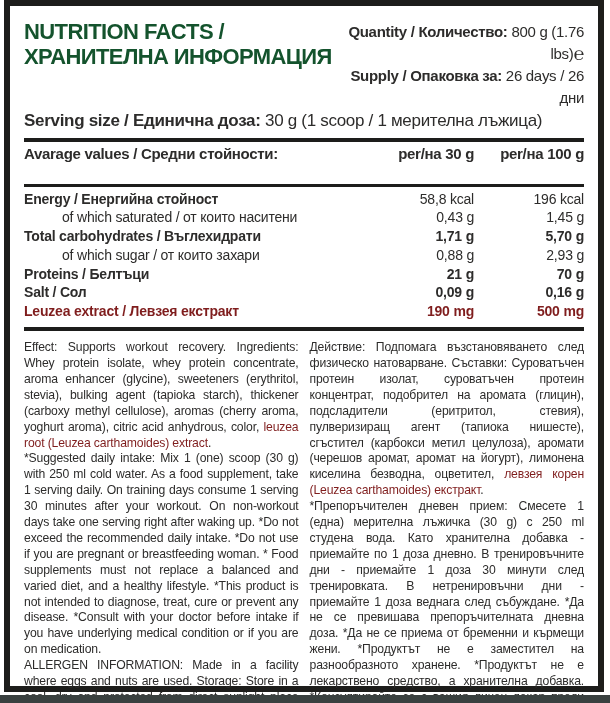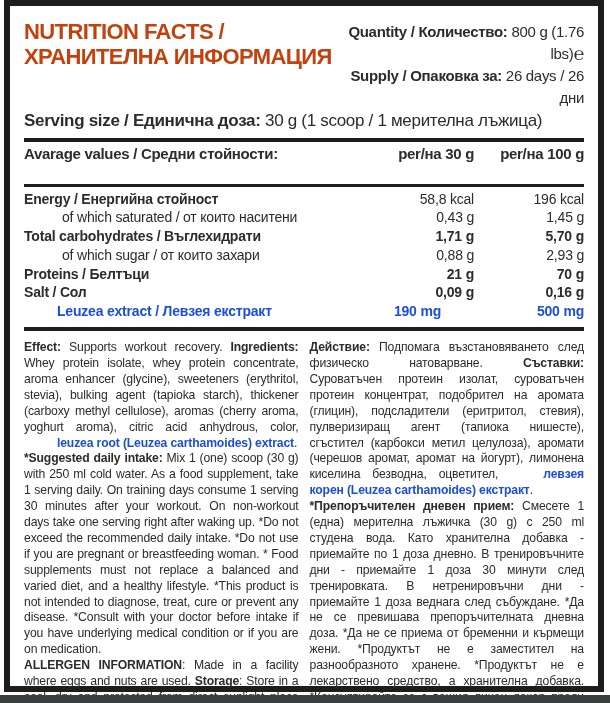--- a/index.html
+++ b/index.html
@@ -13,49 +13,49 @@
     border:6px solid #1d1d1b;background:#ffffff;
     padding:13px 14px 6px 14px;box-sizing:border-box;
   }
   .bottom-strip{
     position:absolute;left:0;right:0;bottom:0;height:8px;background:#39403f;
   }
   
   .header-row{display:flex;justify-content:space-between;align-items:flex-start;}
   .title{
     font-weight:bold;font-size:22px;line-height:25px;letter-spacing:-0.6px;
-    color:#c2410c;white-space:nowrap;
+    color:#14532d;white-space:nowrap;
   }
   .hdr-right{text-align:right;font-size:15px;line-height:21.5px;letter-spacing:-0.3px;padding-top:2px;}
   .hdr-right .lbl{font-weight:bold;}
   .esign{font-size:18px;font-weight:normal;vertical-align:-1px;}
   .serving-line{font-size:17px;letter-spacing:-0.3px;margin-top:3px;}
   .serving-line .lbl{font-weight:bold;}
   
   .rule-thick{height:4px;background:#1d1d1b;margin-top:7px;}
   .rule-mid{height:2.5px;background:#1d1d1b;}
   
   .thead{display:flex;align-items:flex-start;font-weight:bold;font-size:15px;
          letter-spacing:-0.3px;padding:3px 0 22px 0;}
   .trow{display:flex;align-items:baseline;font-size:14px;line-height:18.8px;letter-spacing:-0.2px;}
   .tbody{padding:3px 0 4px 0;}
   .tlabel{flex:1;}
   .tval{width:96px;text-align:right;}
   .tval2{width:110px;text-align:right;}
   .b{font-weight:bold;}
-  .red{color:#1d4ed8;margin-left:33px;}
+  .red{color:#7f1d1d;}
   .indent .tlabel{padding-left:38px;}
   
   .columns{display:flex;gap:11px;margin-top:9px;}
   .col{
     flex:1;text-align:justify;font-size:12.2px;line-height:15.9px;
     letter-spacing:-0.15px;color:#2d2c2b;
   }
   .col p{margin:0;}
-  .col .b{font-weight:bold;}
+  .col .b{font-weight:normal;}
 </style>
 </head>
 <body>
 
 <div class="frame">
 
   <div class="header-row">
     <div class="title">
       <div>NUTRITION FACTS /</div>
       <div>ХРАНИТЕЛНА ИНФОРМАЦИЯ</div>

